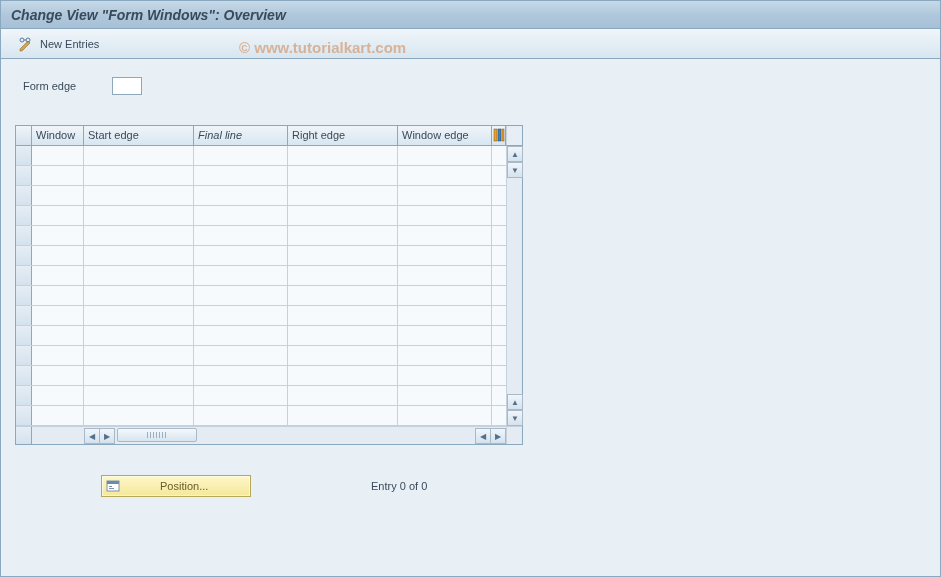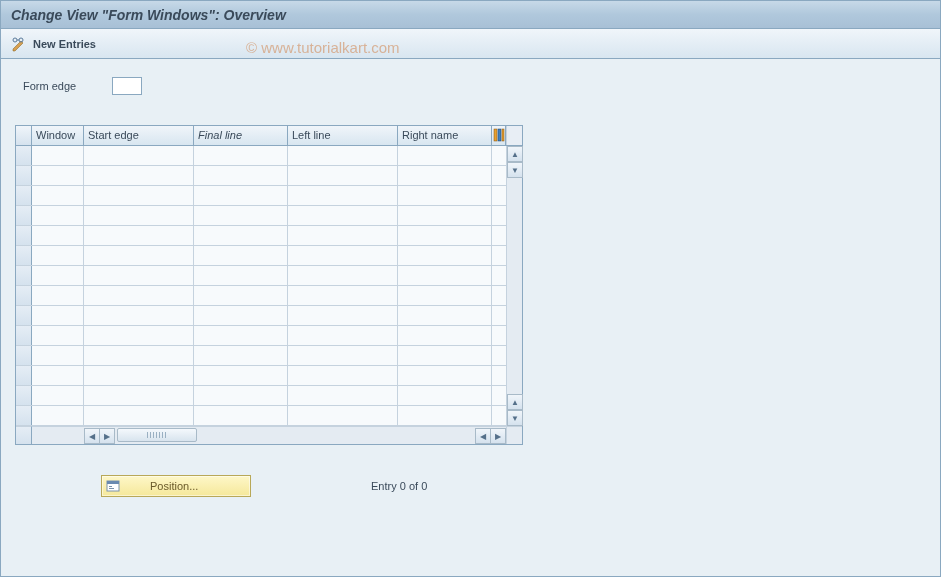--- a/index.html
+++ b/index.html
@@ -19,42 +19,41 @@
       padding: 6px 10px;
       border-bottom: 1px solid #8aa8c0;
       font-size: 14px;
       font-weight: bold;
       font-style: italic;
       color: #3a4a5a;
     }
     .toolbar {
       background: linear-gradient(to bottom, #f0f5fa 0%, #d8e6f0 100%);
       height: 30px;
-      padding: 5px 10px;
+      padding: 5px 17px;
       border-bottom: 1px solid #8aa8c0;
       display: flex;
       align-items: center;
       gap: 6px;
       color: #3a4a5a;
-      font-weight: bold;
     }
     .toolbar-icon {
       width: 16px;
       height: 16px;
       display: inline-flex;
       align-items: center;
       justify-content: center;
     }
     .watermark {
       position: absolute;
       top: 38px;
-      left: 245px;
+      left: 238px;
       color: rgba(210, 140, 90, 0.6);
       font-size: 15px;
-      font-weight: normal;
+      font-weight: bold;
       pointer-events: none;
     }
     .form-area {
       padding: 18px 22px 12px 22px;
       color: #3a4a5a;
       display: flex;
       align-items: center;
       gap: 36px;
     }
     .form-input {
@@ -170,21 +169,21 @@
     }
     .position-btn {
       width: 150px;
       height: 22px;
       background: linear-gradient(to bottom, #fef7c8 0%, #f5e89a 100%);
       border: 1px solid #b8a858;
       display: flex;
       align-items: center;
       padding: 0 4px;
       color: #6a5a2a;
-      gap: 30px;
+      gap: 40px;
       box-shadow: inset 0 0 0 1px rgba(255,255,255,0.5);
     }
     .position-btn .pb-icon {
       width: 14px; height: 14px;
     }
     .table-body {
       position: relative;
     }
     .vscroll-track {
       position: absolute;
@@ -218,22 +217,22 @@
   <span>Form edge</span>
   <input class="form-input" type="text" value="" style="">
 </div>
 
 <div class="table-wrapper">
   <div class="table-header-row">
     <div class="th col-sel"></div>
     <div class="th col-window">Window</div>
     <div class="th col-startline">Start edge</div>
     <div class="th col-finalline">Final line</div>
-    <div class="th col-leftedge">Left line</div>
-    <div class="th col-rightedge">Right name</div>
+    <div class="th col-leftedge">Right edge</div>
+    <div class="th col-rightedge">Window edge</div>
     <div class="th col-config">
       <span class="config-icon">
         <svg viewBox="0 0 12 14">
             <rect x="1" y="1" width="3" height="12" fill="#e8a030" stroke="#805010" stroke-width="0.5"></rect>
             <rect x="5" y="1" width="3" height="12" fill="#4080c0" stroke="#204060" stroke-width="0.5"></rect>
             <rect x="9" y="1" width="2" height="12" fill="#e8a030" stroke="#805010" stroke-width="0.5"></rect>
           </svg>
       </span>
     </div>
     <div class="th col-vscroll" style="border-right:none;padding:0;"></div>

